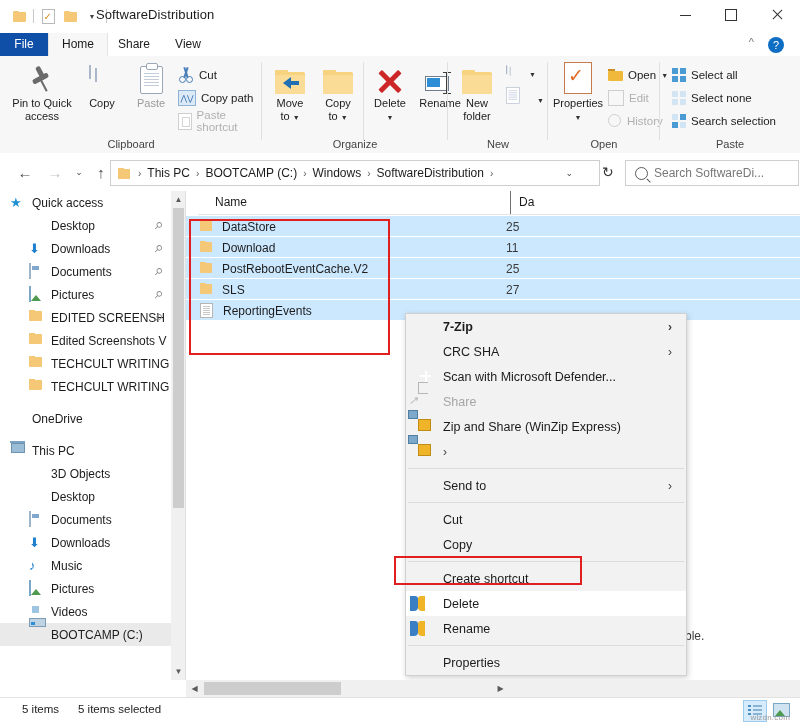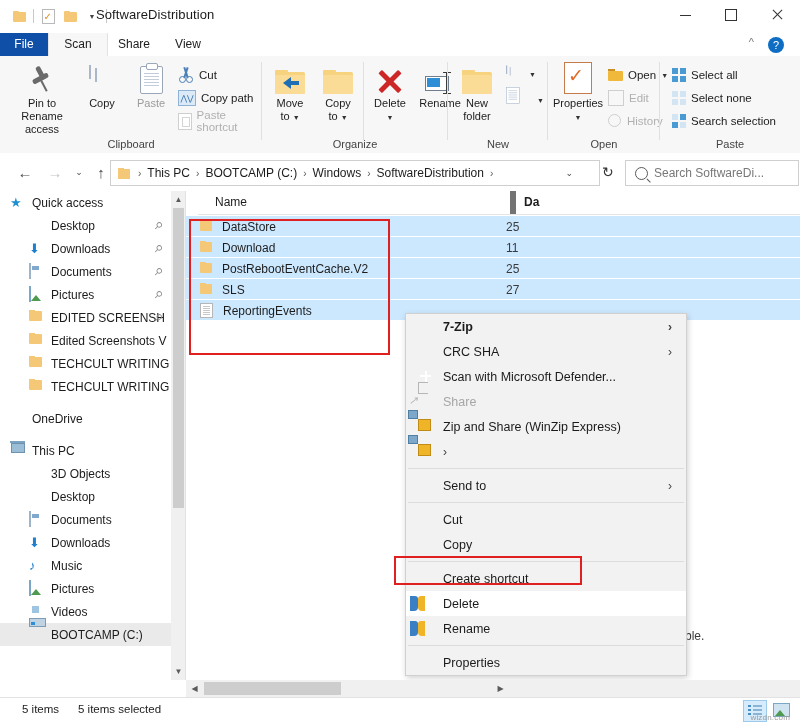--- a/index.html
+++ b/index.html
@@ -154,21 +154,21 @@
   .sbscroll{position:absolute;left:171px;top:191px;width:15px;height:489px;background:#f0f0f0;}
   .sbscroll .up,.sbscroll .dn{position:absolute;left:0;width:15px;height:17px;text-align:center;font-size:8px;color:#5a5a5a;line-height:17px;}
   .sbscroll .up{top:0;} .sbscroll .dn{bottom:0;}
   .sbscroll .thumb{position:absolute;left:2px;top:17px;width:11px;height:300px;background:#cdcdcd;}
 
   
   .listpane{position:absolute;left:186px;top:191px;width:614px;height:489px;background:#fff;overflow:hidden;}
   .colhdr{position:absolute;left:0;top:0;width:614px;height:23px;background:#fff;border-bottom:1px solid #e5e5e5;margin-left:12px;}
   .col{position:absolute;top:0;height:23px;line-height:23px;font-size:12px;color:#1c1c1c;padding-left:8px;}
   .col.name{left:9px;width:300px;}
-  .col.date{left:312px;width:60px;border-left:6px solid #737373;font-weight:bold;}
+  .col.date{left:312px;width:60px;border-left:1px solid #737373;}
   .rows{position:absolute;left:0;top:25px;width:614px;}
   .row{position:relative;height:21px;display:flex;align-items:center;font-size:12px;color:#1c1c1c;}
   .row.sel{background:#cce8ff;}
   .row .rowsep{position:absolute;left:0;right:0;bottom:0;height:1px;background:#ffffff;}
   .ric{width:14px;height:13px;margin-left:13px;margin-right:9px;position:relative;flex:0 0 auto;}
   .ric.fold:before{content:"";position:absolute;left:1px;top:1px;width:12px;height:10px;background:#f5c877;border-radius:1px;}
   .ric.fold:after{content:"";position:absolute;left:1px;top:0;width:6px;height:2px;background:#f5c877;}
   .ric.file{border:1px solid #b6b6b6;background:#fff;width:11px;height:13px;margin-left:14px;margin-right:10px;}
   .ric.file:after{content:"";position:absolute;left:2px;top:2px;right:2px;height:1px;background:#c8c8c8;box-shadow:0 2px 0 #c8c8c8,0 4px 0 #c8c8c8,0 6px 0 #c8c8c8,0 8px 0 #c8c8c8;}
   .rdate{position:absolute;left:320px;font-size:12px;color:#3a3a3a;}
@@ -253,39 +253,39 @@
           <span class="glyph-max"></span>
         </div>
       <div class="wbtn close">
           <span class="glyph-x"></span>
         </div>
     </div>
   </div>
 
   <div class="tabbar">
     <div class="tab file">File</div>
-    <div class="tab home">Scan</div>
+    <div class="tab home">Home</div>
     <div class="tab share">Share</div>
     <div class="tab view">View</div>
     <div class="ribbon-toggle">^</div>
     <div class="help-btn">?</div>
   </div>
 
   <div class="ribbon">
 
     <div class="grp" style="left:0;width:262px;">
       <div class="bigbtn" style="left:6px;width:72px;">
         <div class="ic">
             <span class="ic-pin">
               <i class="pn"></i>
               <i class="pc"></i>
               <i class="pt"></i>
             </span>
           </div>
-        <div>Pin to Rename</div>
+        <div>Pin to Quick</div>
         <div>access</div>
       </div>
       <div class="bigbtn" style="left:78px;width:48px;">
         <div class="ic">
           <span class="stack2">
               <span class="p1"><span class="pagegray"></span></span>
               <span class="p2"><span class="pagegray"></span></span>
             </span>
         </div>
         <div>Copy</div>

